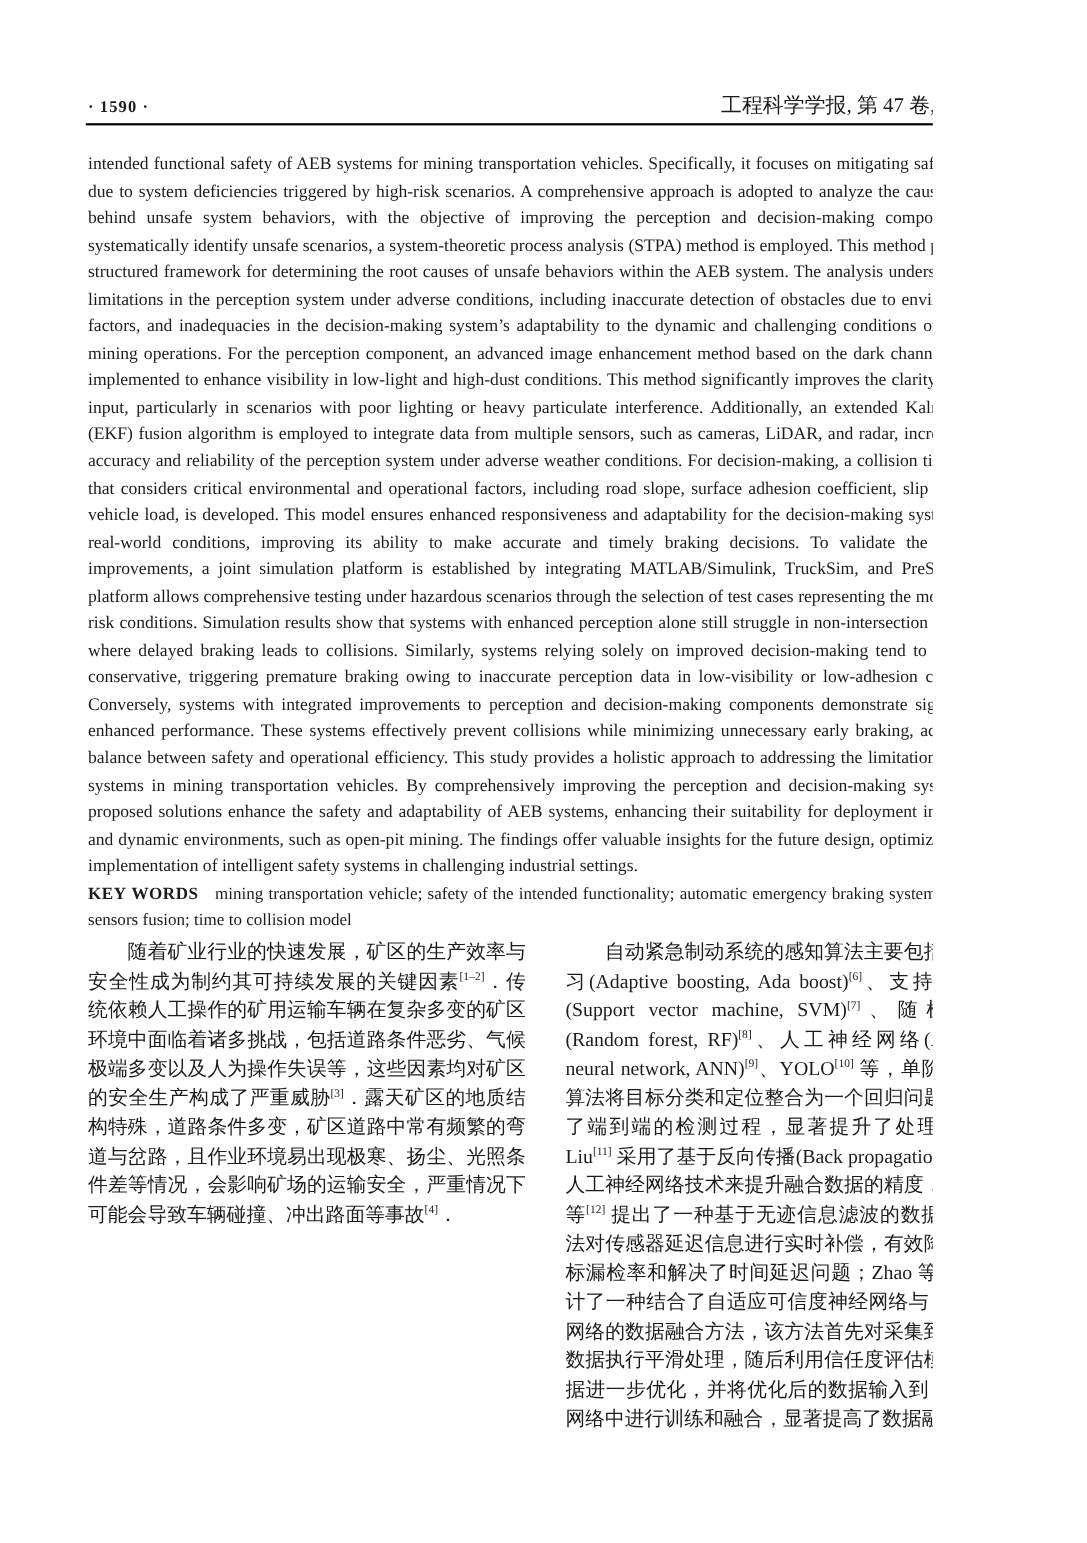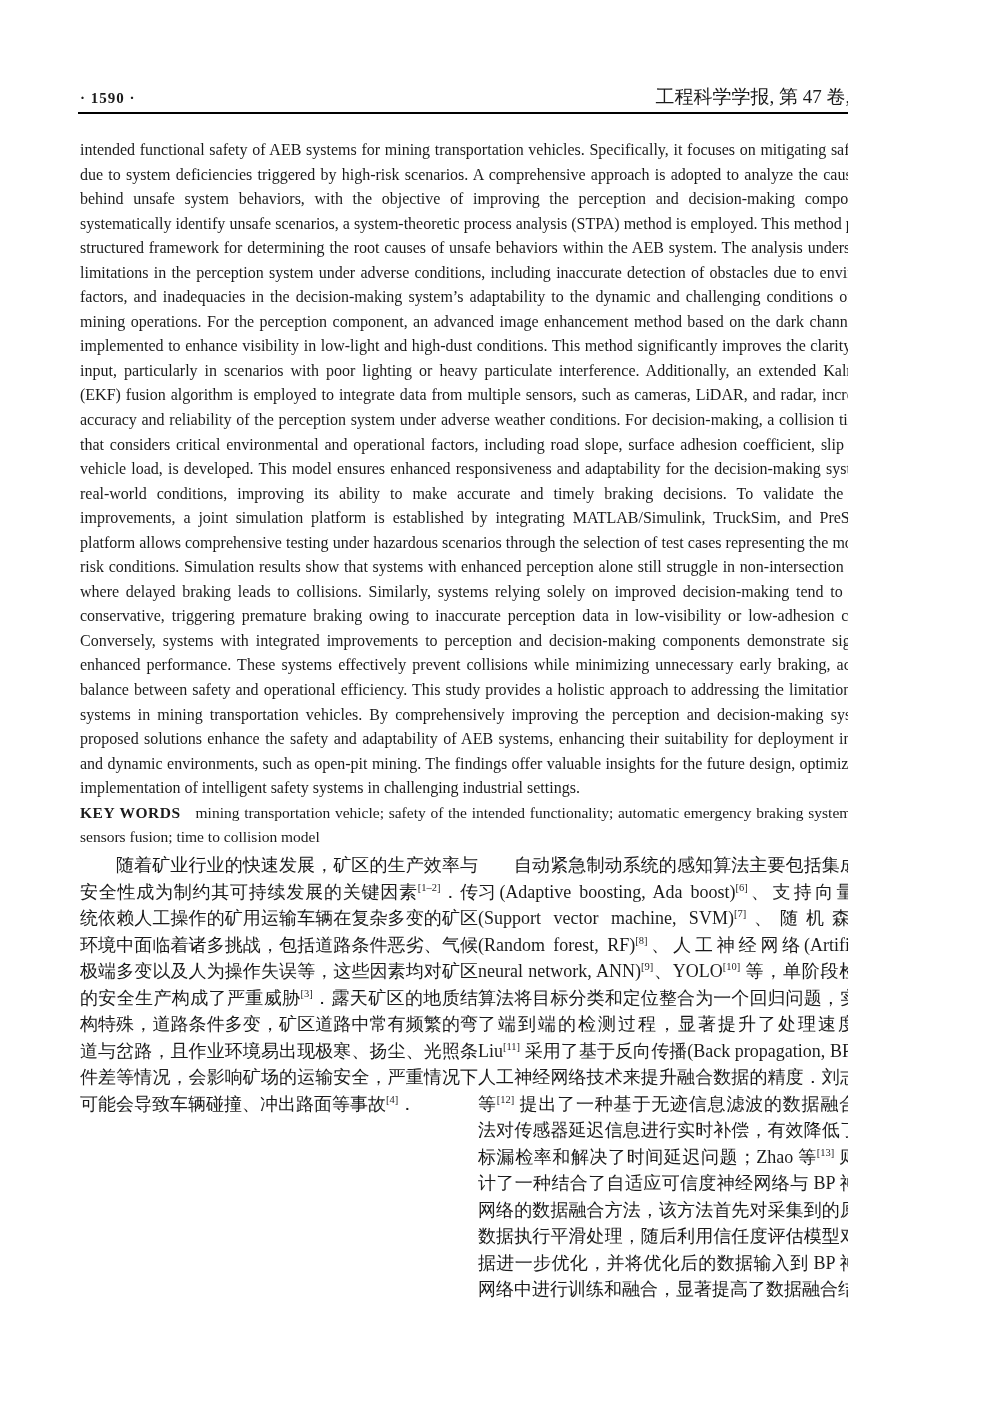--- a/index.html
+++ b/index.html
@@ -65,20 +65,21 @@
     font-weight: bold;
     margin-right: 15px;
     letter-spacing: 0.5px;
   }
   .body-columns {
     position: absolute;
     top: 852px;
     left: 80px;
     width: 832px;
     display: flex;
+    gap: 36px;
   }
   .column {
     width: 398px;
     font-size: 18px;
     line-height: 26.5px;
     text-align: justify;
     text-justify: inter-ideograph;
   }
   .column p {
     margin: 0;

